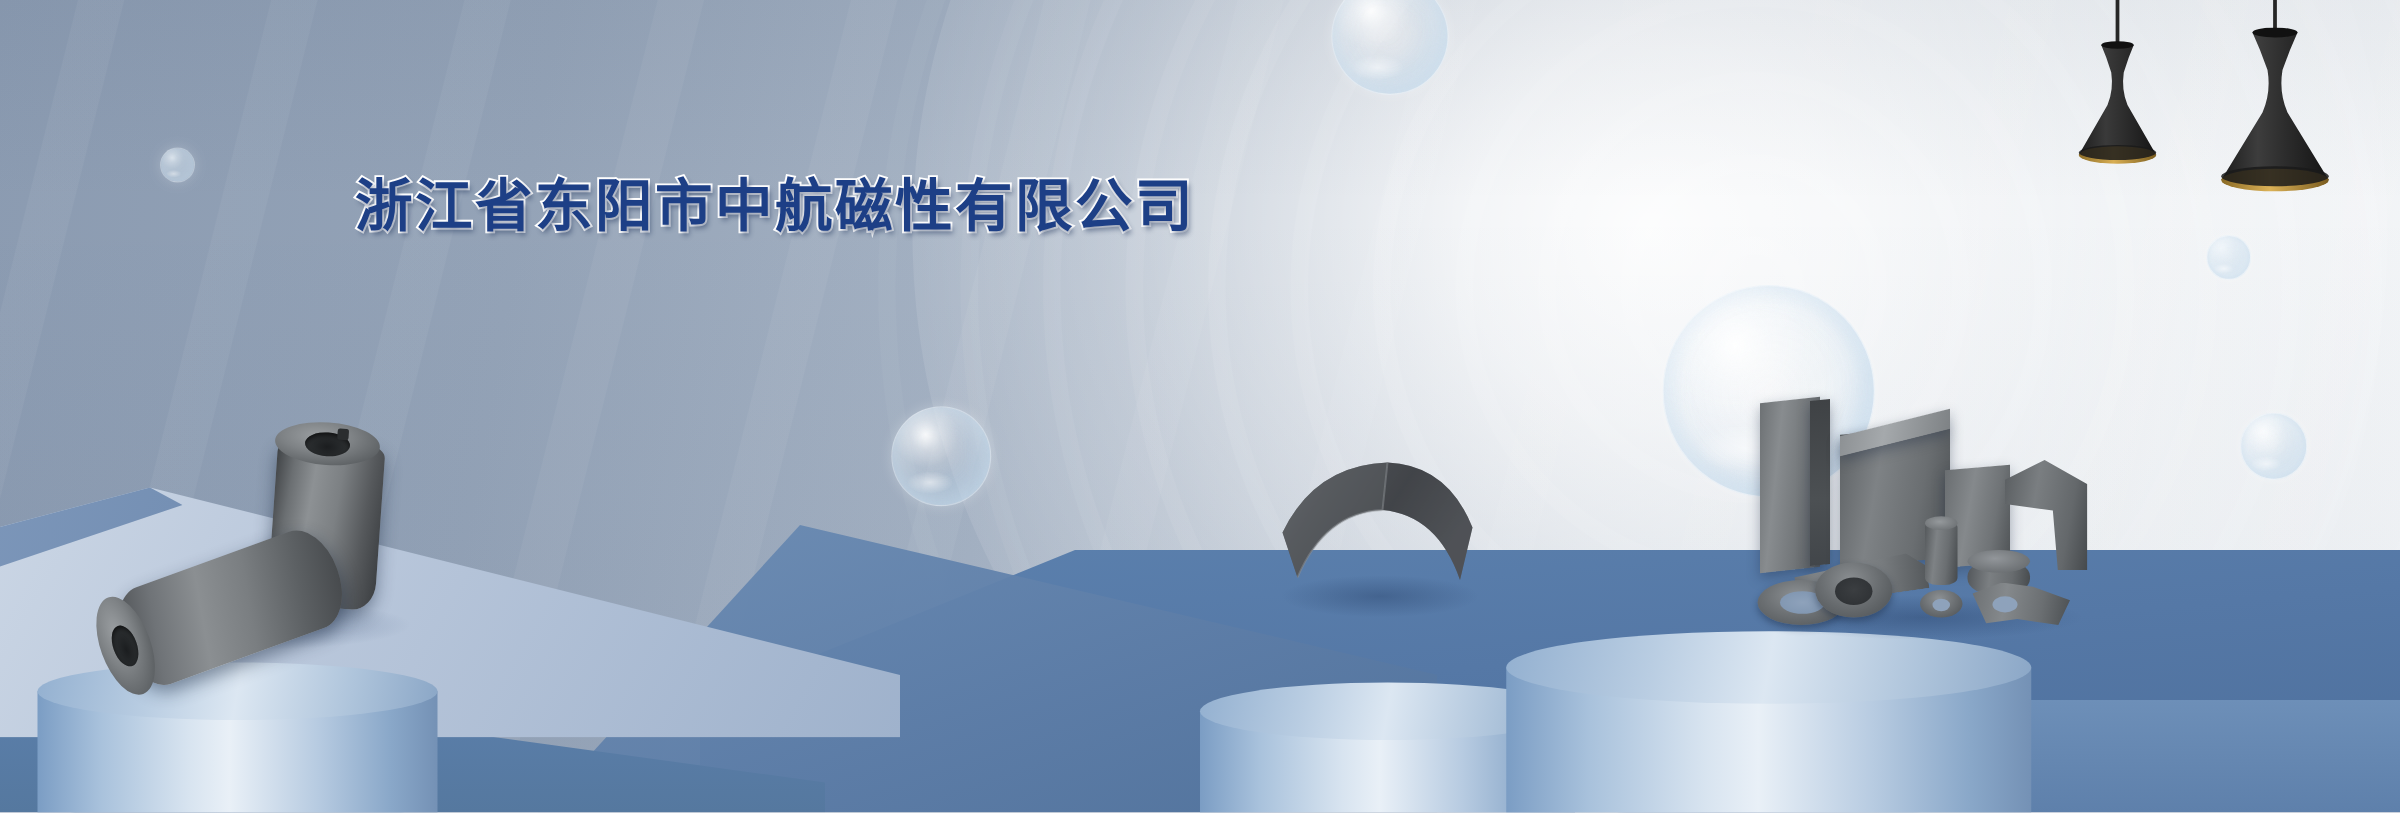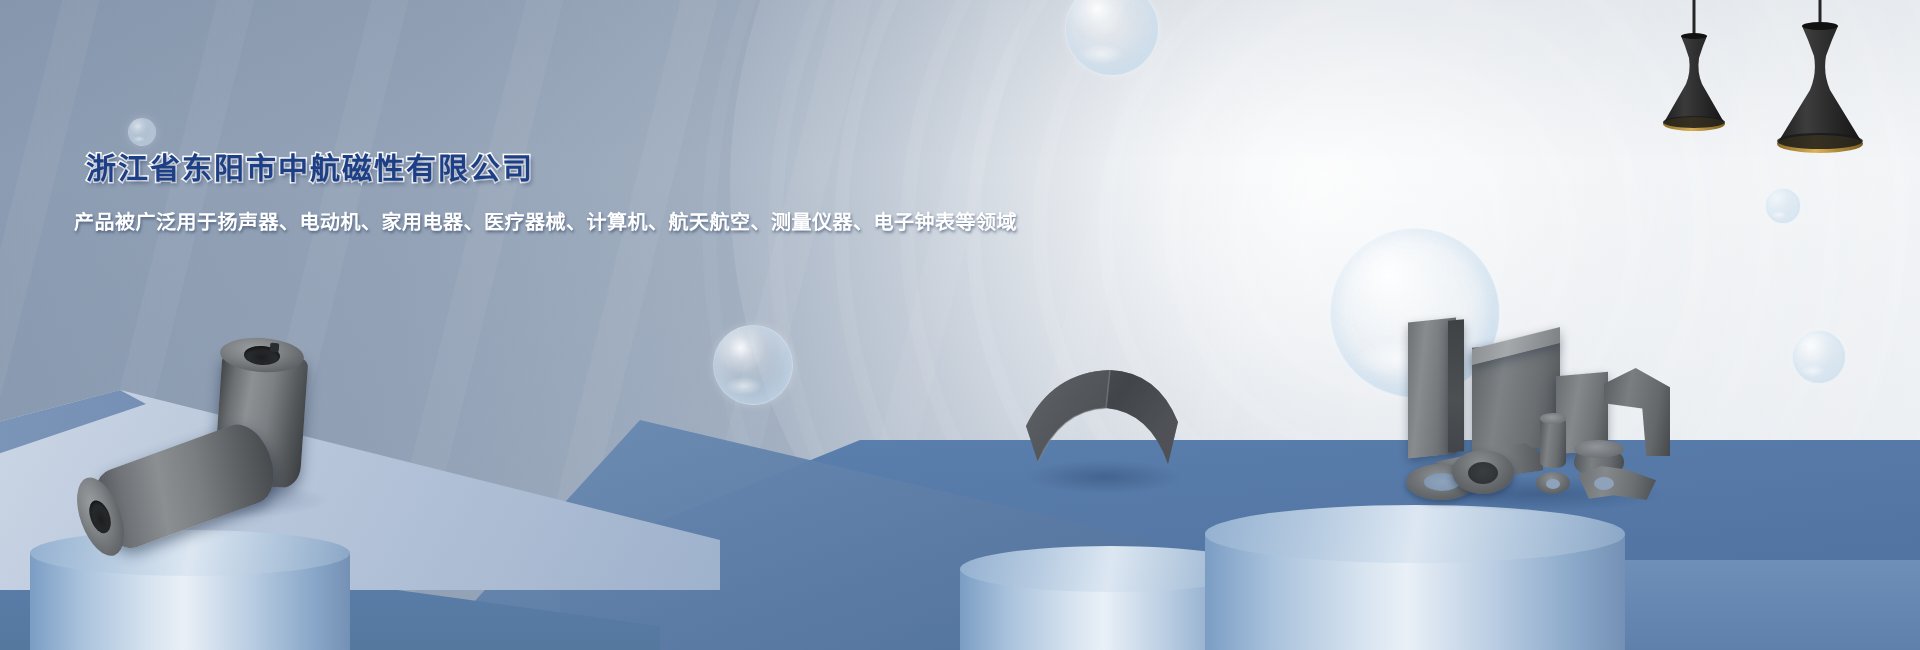--- a/index.html
+++ b/index.html
@@ -169,28 +169,29 @@
   .lamp svg{position:absolute;left:0;}
 
   #lamp-small{left:1655px;width:78px;}
   #lamp-small .cord{height:34px;}
   #lamp-large{left:1768px;width:104px;}
   #lamp-large .cord{height:24px;}
 
   
   .text-block{position:absolute;left:70px;top:128px;width:1100px;}
   .headline{
-    margin:16px;
+    margin:0;
     font-family:"DejaVu Sans","Liberation Sans",sans-serif;
-    font-size:30px;font-weight:bold;letter-spacing:2px;
+    font-size:46px;font-weight:bold;letter-spacing:2px;
     color:#1d3f86;
     -webkit-text-stroke:3px #ffffff;
     paint-order:stroke fill;
     text-shadow:2px 3px 4px rgba(25,45,85,.45);
     white-space:nowrap;
+    text-align:center;
   }
   .subline{
     margin:18px 0 0 4px;
     font-family:"DejaVu Sans","Liberation Sans",sans-serif;
     font-size:20px;font-weight:bold;letter-spacing:.5px;
     color:#ffffff;
     text-shadow:1px 2px 3px rgba(30,50,85,.55);
     white-space:nowrap;
   }
 
@@ -314,21 +315,20 @@
       </defs>
       <path d="M34 4 L70 4 L64 18 L58 34 Q55 52 62 68 L95 122 L9 122 L42 68 Q49 52 46 34 L40 18 Z" fill="url(#shadeB)"></path>
       <ellipse cx="52" cy="122" rx="43" ry="9" fill="url(#goldB)"></ellipse>
       <ellipse cx="52" cy="119" rx="43" ry="8" fill="#1a1a1a" opacity=".85"></ellipse>
       <ellipse cx="52" cy="4" rx="18" ry="4" fill="#111"></ellipse>
     </svg>
   </div>
 
   <div class="text-block">
     <h1 class="headline">浙江省东阳市中航磁性有限公司</h1>
-    <p class="subline">产品被广泛用于扬声器、电动机、家用电器、医疗器械、计算机、航天航空、测量仪器、电子钟表等领域</p>
   </div>
 
   <div class="product" style="left:70px;bottom:140px;width:300px;height:190px;">
     <div class="shadow-soft" style="left:10px;bottom:-10px;width:250px;height:40px;"></div>
 
     <div class="tube" style="left:148px;bottom:24px;width:86px;height:148px;">
       <div class="tube-body" style="left:0;top:16px;width:86px;height:132px;border-radius:14px 14px 18px 18px / 10px 10px 22px 22px;
                   background:linear-gradient(96deg,#3f4245 0%,#6b6f72 16%,#8d9194 34%,#7c8083 56%,#56595c 80%,#3b3e41 100%);
                   transform:rotate(4deg);"></div>
       <div class="tube-cap" style="left:2px;top:0;width:84px;height:34px;transform:rotate(4deg);"></div>

